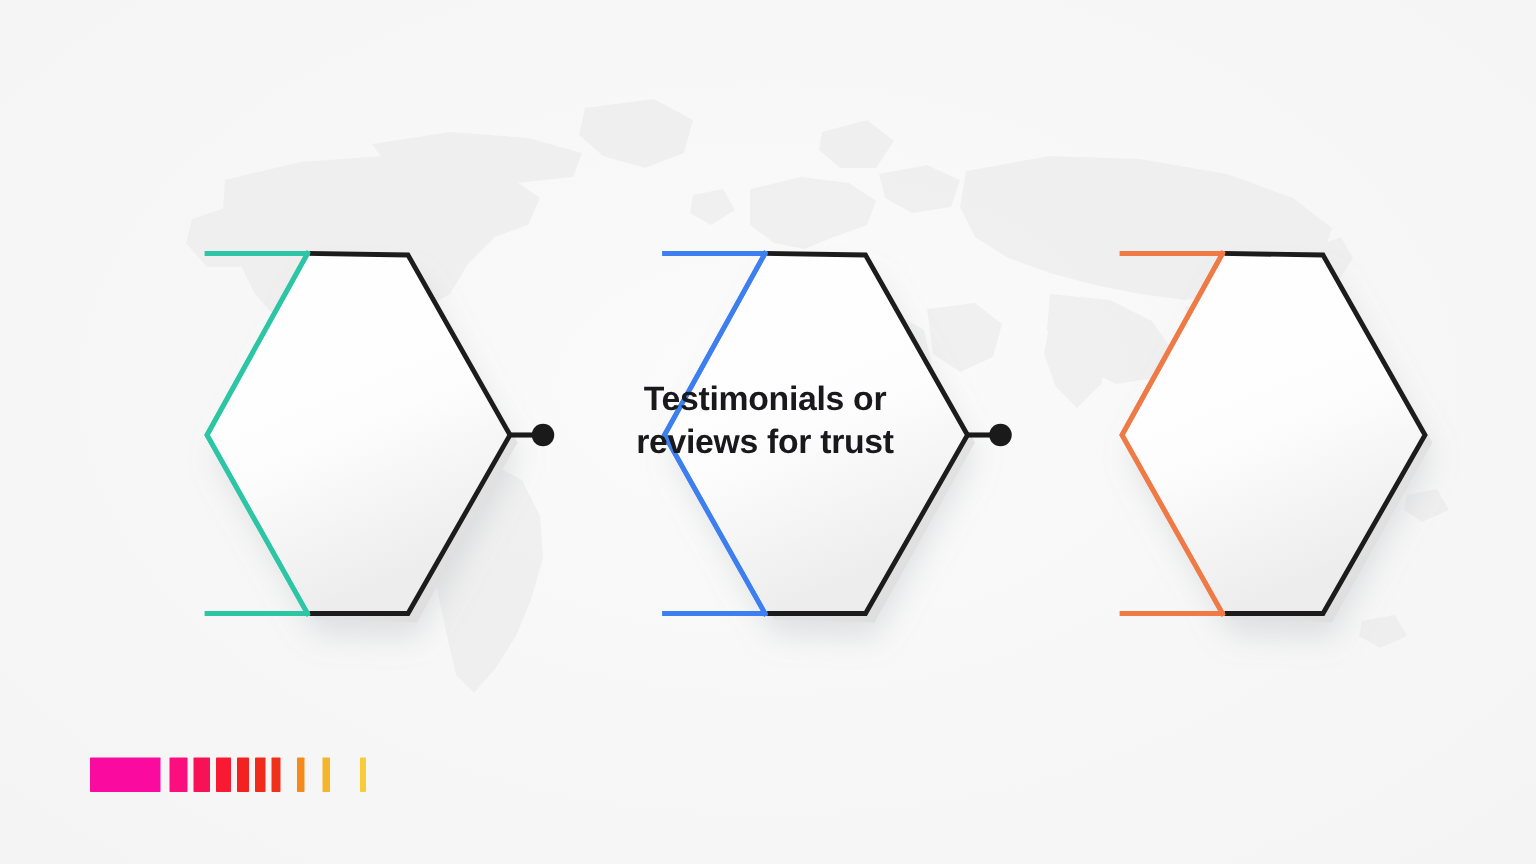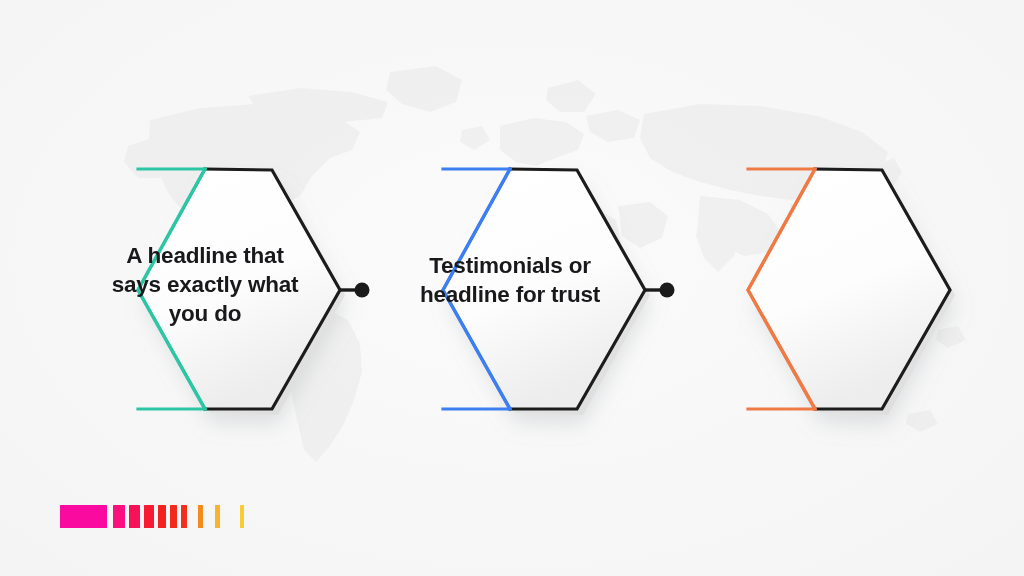--- a/index.html
+++ b/index.html
@@ -204,26 +204,23 @@
       <polygon points="821,175 888,177 955,295 888,415 821,413 754,295" fill="url(#bevelGrad)" filter="url(#hexShadow)"></polygon>
       <polygon points="815,169 882,170 950,290 882,409 815,409 748,290" fill="url(#plateGrad)"></polygon>
       <polyline points="815,169 748,290 815,409" fill="none" stroke="#f07a45" stroke-width="3.2" stroke-linecap="square" stroke-linejoin="miter"></polyline>
       <polyline points="815,169 882,170 950,290 882,409 815,409" fill="none" stroke="#1c1c1c" stroke-width="3.2" stroke-linecap="square" stroke-linejoin="miter"></polyline>
     <line x1="748" y1="169" x2="815" y2="169" stroke="#f07a45" stroke-width="3.2" stroke-linecap="square"></line>
         <line x1="748" y1="409" x2="815" y2="409" stroke="#f07a45" stroke-width="3.2" stroke-linecap="square"></line>
         <polyline points="815,169 748,290 815,409" fill="none" stroke="#f07a45" stroke-width="3.2" stroke-linejoin="miter" stroke-linecap="square"></polyline>
       </g>
   </svg>
 
-  <div class="hex-label one">A headline that
-says exactly what
-you do</div>
 
   <div class="hex-label two">Testimonials or
-headline for trust</div>
+reviews for trust</div>
 
 
   <div id="bar-motif" style="width: 184px;">
       <div class="bar" style="left: 0px; width: 47px; background: rgb(251, 10, 160);"></div>
       <div class="bar" style="left: 53px; width: 12px; background: rgb(251, 15, 126);"></div>
       <div class="bar" style="left: 69px; width: 11px; background: rgb(247, 18, 87);"></div>
       <div class="bar" style="left: 84px; width: 10px; background: rgb(248, 26, 51);"></div>
       <div class="bar" style="left: 98px; width: 8px; background: rgb(243, 33, 31);"></div>
       <div class="bar" style="left: 110px; width: 7px; background: rgb(242, 42, 28);"></div>
       <div class="bar" style="left: 121px; width: 6px; background: rgb(241, 48, 28);"></div>

